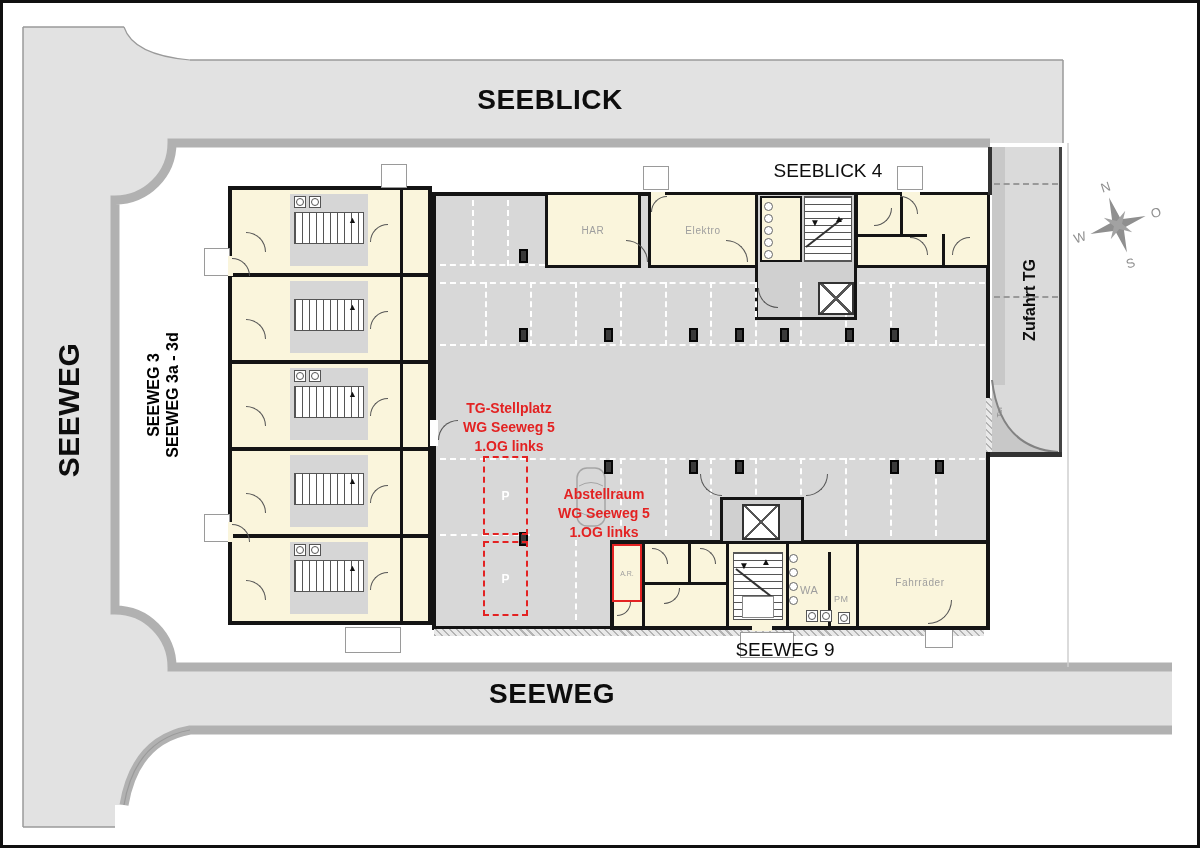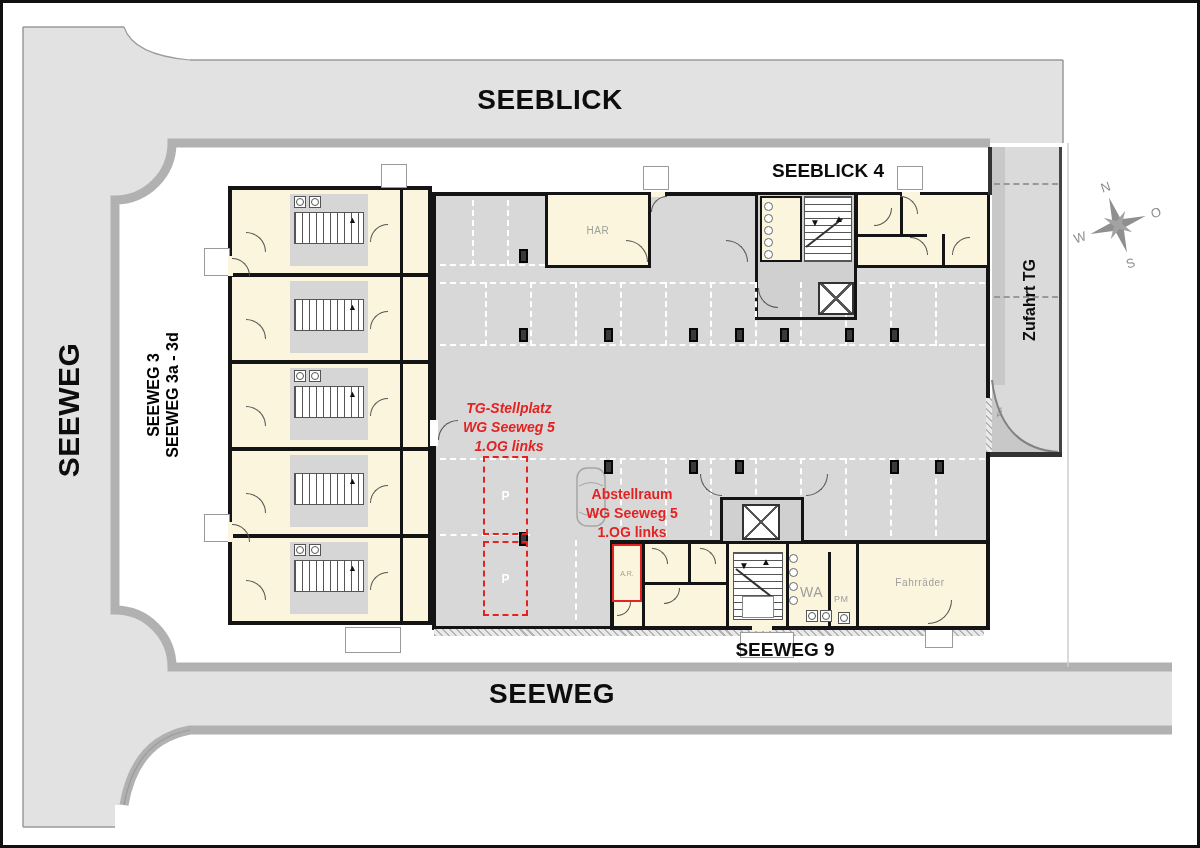--- a/index.html
+++ b/index.html
@@ -4,21 +4,21 @@
 <style>
   html,body{margin:0;padding:0;background:#fff;font-family:"Liberation Sans",sans-serif;}
   #canvas{position:relative;width:1200px;height:848px;background:#fff;overflow:hidden;}
   .abs{position:absolute;box-sizing:border-box;}
   .frame{position:absolute;inset:0;border:3px solid #101010;pointer-events:none;z-index:60;}
   .street{background:#e2e2e2;}
   .wall{background:#141414;position:absolute;box-sizing:border-box;}
   .room{background:#faf5dc;border:3px solid #141414;position:absolute;box-sizing:border-box;display:flex;align-items:center;justify-content:center;}
   .lbl{color:#9e9e9e;font-size:10px;letter-spacing:.6px;}
   .street-lbl{font-weight:bold;font-size:28px;color:#0d0d0d;letter-spacing:.5px;}
-  .bldg-lbl{font-weight:bold;font-size:19px;color:#0d0d0d;}
+  .bldg-lbl{font-weight:normal;font-size:19px;color:#0d0d0d;}
   .rot{position:absolute;transform:translate(-50%,-50%) rotate(-90deg);white-space:nowrap;text-align:center;}
   .ctr{text-align:center;}
   .arc{position:absolute;box-sizing:border-box;border:1.4px solid #555;background:transparent;}
   .arc.tl{border-right:none;border-bottom:none;border-top-left-radius:100%;}
   .arc.tr{border-left:none;border-bottom:none;border-top-right-radius:100%;}
   .arc.bl{border-right:none;border-top:none;border-bottom-left-radius:100%;}
   .arc.br{border-left:none;border-top:none;border-bottom-right-radius:100%;}
   .stairs-h{position:absolute;background:#fff;border:1px solid #555;
     background-image:repeating-linear-gradient(90deg,#555 0 1px,transparent 1px 7px);box-sizing:border-box;}
   .stairs-v{position:absolute;background:#fff;border:1px solid #555;
@@ -95,22 +95,25 @@
   <div class="abs" style="left:440px;top:458px;width:545px;height:78px;border-top:2px dashed #fff;z-index:3;"></div>
   <div class="abs" style="left:440px;top:534px;width:90px;height:2px;border-top:2px dashed #fff;z-index:3;"></div>
   <div class="abs" style="left:440px;top:540px;width:170px;height:80px;z-index:3;"></div>
 
   <svg class="abs" style="left:572px;top:460px;z-index:3;" width="38" height="74" viewBox="0 0 38 74">
     <rect x="5" y="8" width="28" height="58" rx="10" fill="none" stroke="#a5a5a5" stroke-width="1.5"></rect>
     <path d="M7,26 Q19,19 31,26" fill="none" stroke="#a5a5a5" stroke-width="1"></path>
     <path d="M7,52 Q19,59 31,52" fill="none" stroke="#a5a5a5" stroke-width="1"></path>
   </svg>
 
-  <div class="room" style="left:545px;top:192px;width:106px;height:76px;z-index:3;">
+  <div class="room" style="left:545px;top:192px;width:96px;height:76px;z-index:3;">
     <span class="lbl">HAR</span>
+  </div>
+  <div class="room" style="left:648px;top:192px;width:110px;height:76px;z-index:3;">
+    <span class="lbl">Elektro</span>
   </div>
 
   <div class="abs" style="left:755px;top:192px;width:102px;height:128px;background:#d0d0d0;border:3px solid #141414;z-index:3;"></div>
   <div class="room" style="left:760px;top:196px;width:42px;height:66px;border-width:2px;z-index:4;"></div>
   <div class="stairs-v" style="left:804px;top:196px;width:48px;height:66px;z-index:4;"></div>
   <div class="diag" style="left:806px;top:246px;width:46px;transform:rotate(-38deg);z-index:5;"></div>
   <div class="lift" style="left:818px;top:282px;width:36px;height:33px;z-index:4;"></div>
 
   <div class="room" style="left:855px;top:192px;width:135px;height:76px;z-index:3;"></div>
   <div class="wall" style="left:900px;top:192px;width:3px;height:44px;z-index:4;"></div>
@@ -131,26 +134,26 @@
   <div class="rot" style="left:1030px;top:300px;font-weight:bold;font-size:16px;color:#0d0d0d;z-index:4;">Zufahrt TG</div>
   <div class="rot" style="left:999px;top:412px;font-size:8px;color:#8a8a8a;z-index:6;">Tor</div>
 
   <div class="redstall" style="left:483px;top:456px;width:45px;height:79px;z-index:6;">
     <span>P</span>
   </div>
   <div class="redstall" style="left:483px;top:541px;width:45px;height:75px;z-index:6;">
     <span>P</span>
   </div>
 
-  <div class="txt-red" style="left:443px;top:399px;width:132px;z-index:7;font-style:italic;">
+  <div class="txt-red" style="left:443px;top:399px;width:132px;z-index:7;">
     <div>TG-Stellplatz</div>
     <div>WG Seeweg 5</div>
     <div>1.OG links</div>
   </div>
-  <div class="txt-red" style="left:568px;top:485px;width:128px;z-index:7;">
+  <div class="txt-red" style="left:540px;top:485px;width:128px;z-index:7;">
     <div>Abstellraum</div>
     <div>WG Seeweg 5</div>
     <div>1.OG links</div>
   </div>
 
   <div class="abs" style="left:610px;top:540px;width:380px;height:90px;background:#faf5dc;border:4px solid #141414;z-index:3;"></div>
 
   <div class="abs" style="left:612px;top:544px;width:30px;height:58px;border:2.5px solid #e32222;z-index:5;display:flex;align-items:center;justify-content:center;">
     <span class="lbl" style="font-size:7px;letter-spacing:0;">A.R.</span>
   </div>
@@ -162,21 +165,21 @@
   <div class="wall" style="left:786px;top:544px;width:3px;height:82px;z-index:4;"></div>
   <div class="wall" style="left:828px;top:552px;width:3px;height:74px;z-index:4;"></div>
   <div class="wall" style="left:856px;top:544px;width:3px;height:82px;z-index:4;"></div>
 
   <div class="abs" style="left:720px;top:497px;width:84px;height:47px;background:#d0d0d0;border:3px solid #141414;z-index:4;"></div>
   <div class="lift" style="left:742px;top:504px;width:38px;height:36px;z-index:5;"></div>
   <div class="stairs-v" style="left:733px;top:552px;width:50px;height:68px;z-index:4;"></div>
   <div class="diag" style="left:736px;top:568px;width:46px;transform:rotate(38deg);z-index:5;"></div>
   <div class="abs" style="left:742px;top:596px;width:32px;height:22px;background:#fff;border:1px solid #888;z-index:5;"></div>
 
-  <div class="abs lbl" style="left:800px;top:584px;font-size:14px;z-index:5;">WA</div>
+  <div class="abs lbl" style="left:800px;top:584px;font-size:11px;z-index:5;">WA</div>
   <div class="abs lbl" style="left:834px;top:594px;font-size:9px;z-index:5;">PM</div>
   <div class="washer" style="left:806px;top:610px;z-index:5;"></div>
   <div class="washer" style="left:820px;top:610px;z-index:5;"></div>
   <div class="washer" style="left:838px;top:612px;z-index:5;"></div>
 
   <div class="abs lbl ctr" style="left:860px;top:577px;width:120px;z-index:5;">Fahrräder</div>
 
   <div class="abs hatch" style="left:434px;top:629px;width:550px;height:7px;z-index:2;"></div>
 
   <div class="abs bldg-lbl ctr" style="left:738px;top:160px;width:180px;z-index:5;">SEEBLICK 4</div>

